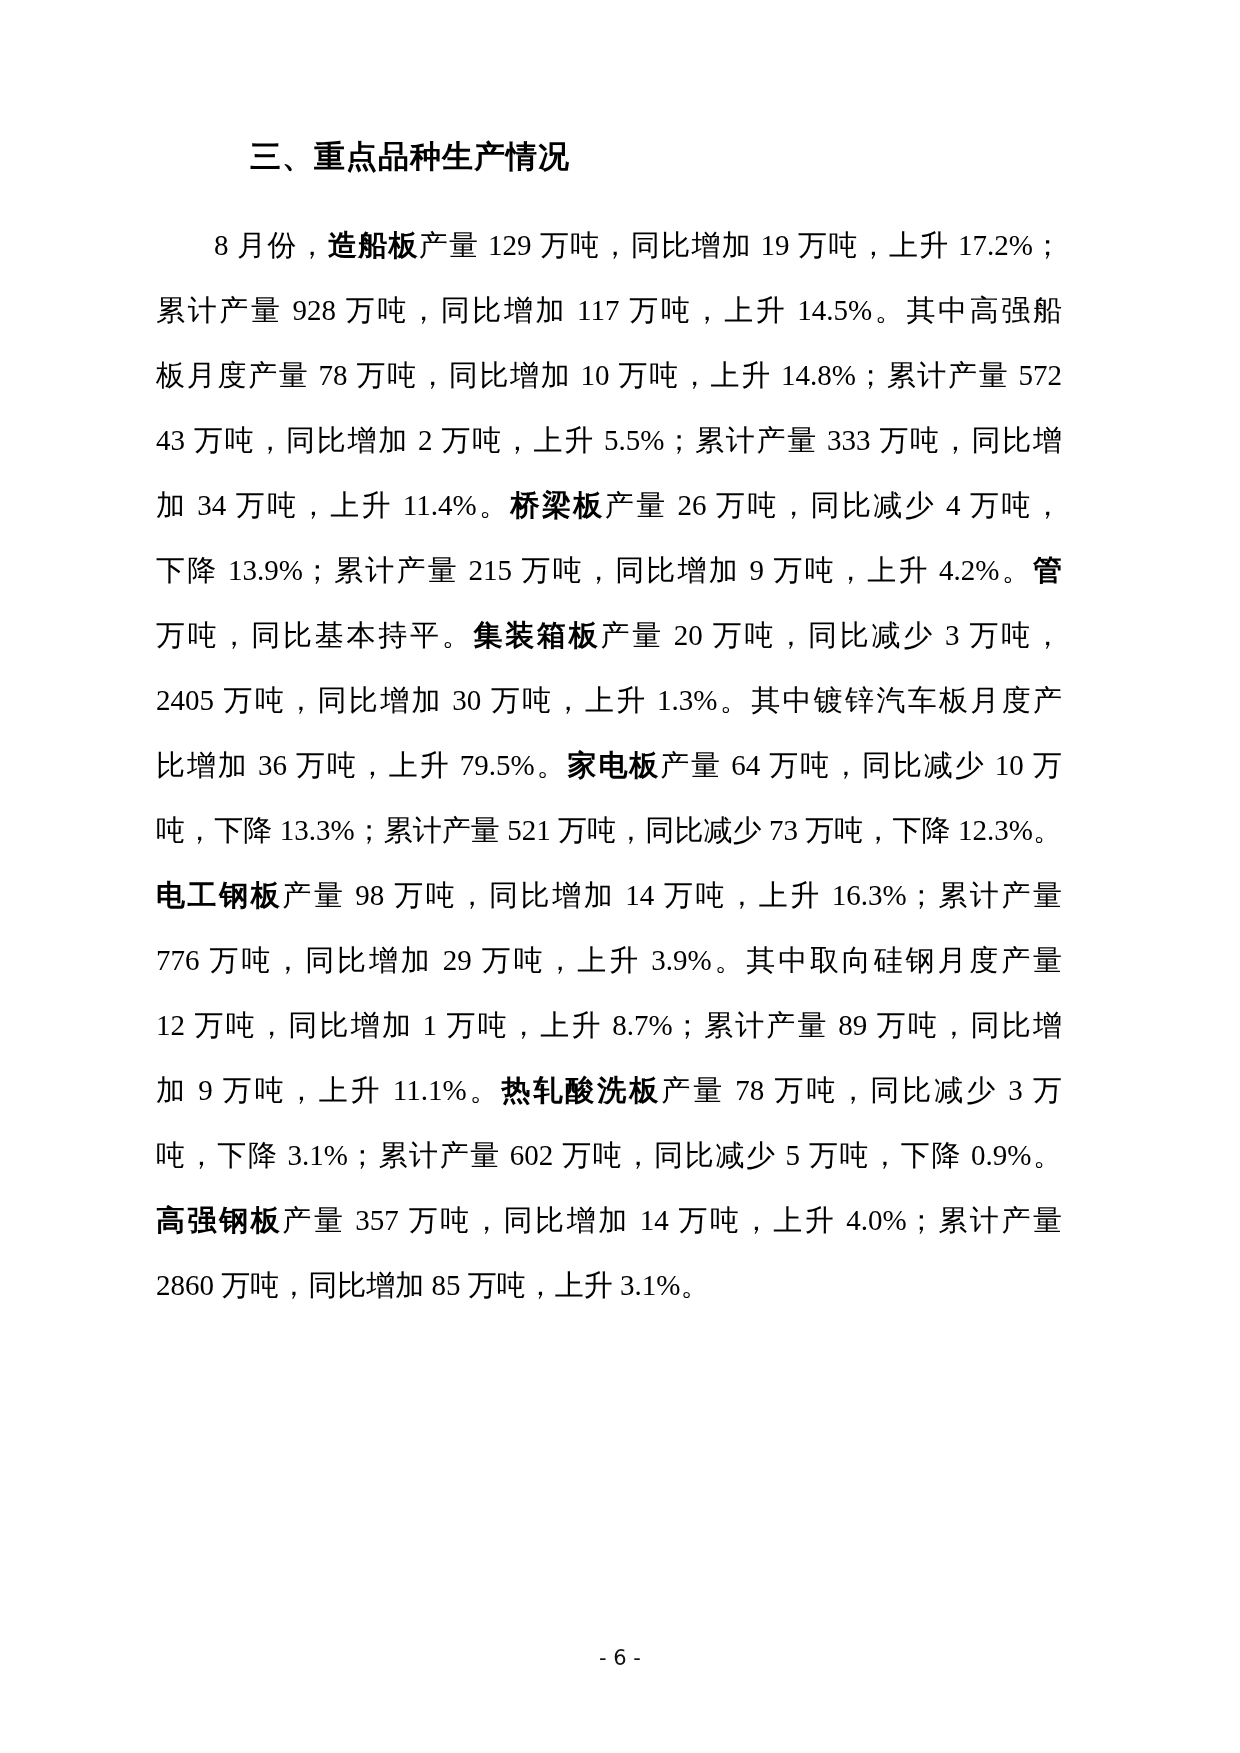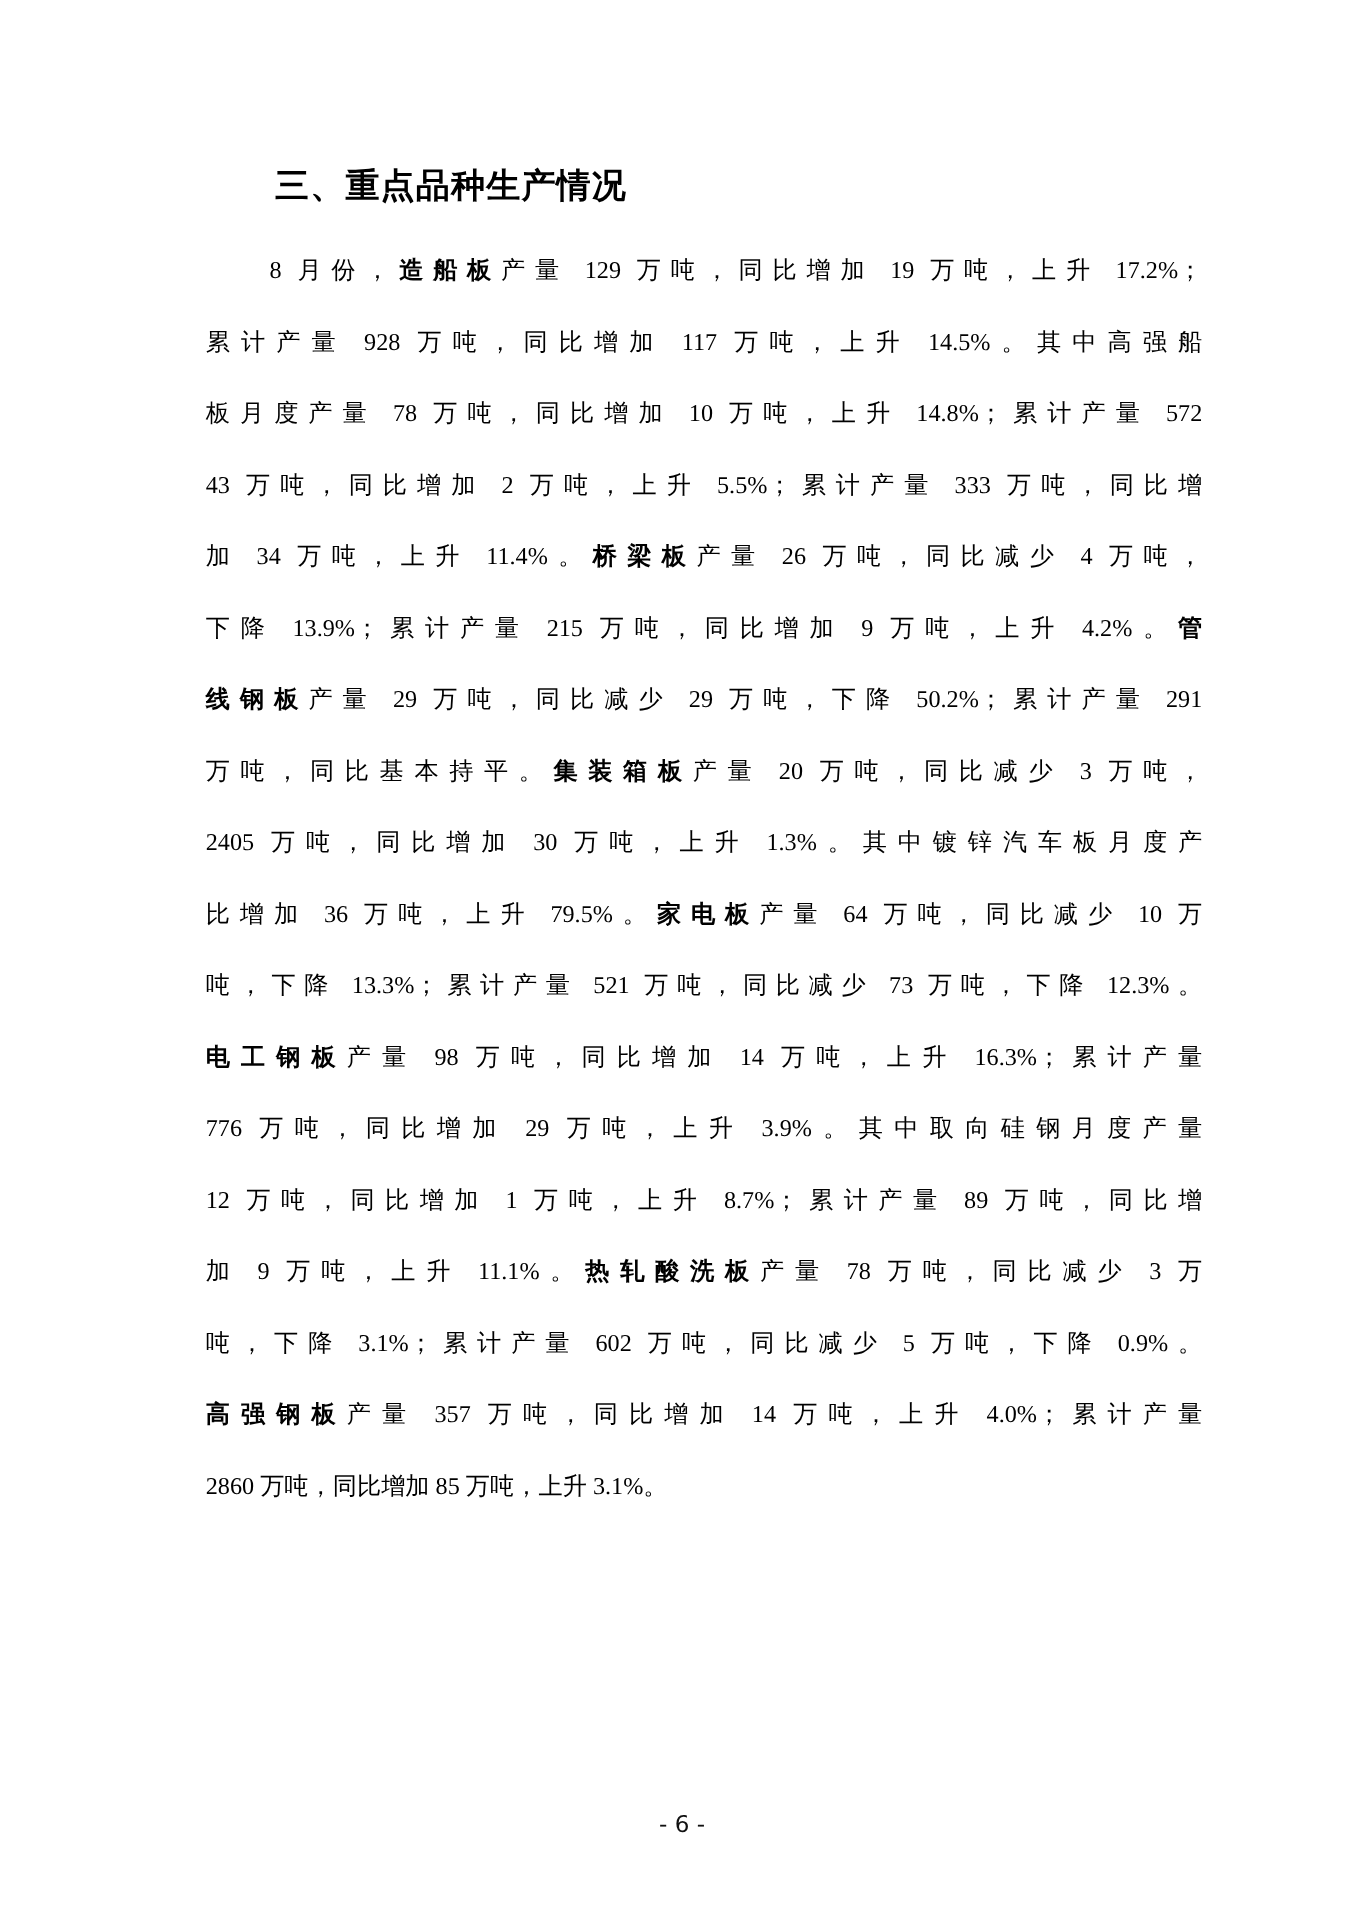--- a/index.html
+++ b/index.html
@@ -11,38 +11,38 @@
     position: relative;
     width: 1240px;
     height: 1753px;
     background: #ffffff;
     color: #000000;
     overflow: hidden;
   }
   .heading {
     position: absolute;
     left: 172px;
-    top: 148px;
+    top: 136px;
     width: 906px;
     padding-left: 78px;
     box-sizing: border-box;
     font-family: "Liberation Sans", sans-serif;
     font-weight: bold;
     font-size: 31px;
     line-height: 42px;
     letter-spacing: 1px;
     white-space: nowrap;
   }
   .paragraph {
     position: absolute;
-    left: 187px;
+    left: 156px;
     top: 213px;
     width: 906px;
     font-family: "Liberation Serif", serif;
-    font-size: 22px;
+    font-size: 29px;
     line-height: 65px;
   }
   .line {
     height: 65px;
     text-align: justify;
     text-align-last: justify;
     text-justify: inter-character;
   }
   .line.indent {
     text-indent: 58px;
@@ -73,21 +73,20 @@
 <div class="page">
   <div class="heading">三、重点品种生产情况</div>
 
   <div class="paragraph" id="paragraph">
       <div class="line indent"><span class="">8 月份，</span><span class="b">造船板</span><span class="">产量 129 万吨，同比增加 19 万吨，上升 17.2%；</span></div>
       <div class="line"><span class="">累计产量 928 万吨，同比增加 117 万吨，上升 14.5%。其中高强船</span></div>
       <div class="line"><span class="">板月度产量 78 万吨，同比增加 10 万吨，上升 14.8%；累计产量 572</span></div>
       <div class="line"><span class="">43 万吨，同比增加 2 万吨，上升 5.5%；累计产量 333 万吨，同比增</span></div>
       <div class="line"><span class="">加 34 万吨，上升 11.4%。</span><span class="b">桥梁板</span><span class="">产量 26 万吨，同比减少 4 万吨，</span></div>
       <div class="line"><span class="">下降 13.9%；累计产量 215 万吨，同比增加 9 万吨，上升 4.2%。</span><span class="b">管</span></div>
-      <div class="line"><span class="b">线钢板</span><span class="">产量 29 万吨，同比减少 29 万吨，下降 50.2%；累计产量 291</span></div>
       <div class="line"><span class="">万吨，同比基本持平。</span><span class="b">集装箱板</span><span class="">产量 20 万吨，同比减少 3 万吨，</span></div>
       <div class="line"><span class="">2405 万吨，同比增加 30 万吨，上升 1.3%。其中镀锌汽车板月度产</span></div>
       <div class="line"><span class="">比增加 36 万吨，上升 79.5%。</span><span class="b">家电板</span><span class="">产量 64 万吨，同比减少 10 万</span></div>
       <div class="line"><span class="">吨，下降 13.3%；累计产量 521 万吨，同比减少 73 万吨，下降 12.3%。</span></div>
       <div class="line"><span class="b">电工钢板</span><span class="">产量 98 万吨，同比增加 14 万吨，上升 16.3%；累计产量</span></div>
       <div class="line"><span class="">776 万吨，同比增加 29 万吨，上升 3.9%。其中取向硅钢月度产量</span></div>
       <div class="line"><span class="">12 万吨，同比增加 1 万吨，上升 8.7%；累计产量 89 万吨，同比增</span></div>
       <div class="line"><span class="">加 9 万吨，上升 11.1%。</span><span class="b">热轧酸洗板</span><span class="">产量 78 万吨，同比减少 3 万</span></div>
       <div class="line"><span class="">吨，下降 3.1%；累计产量 602 万吨，同比减少 5 万吨，下降 0.9%。</span></div>
       <div class="line"><span class="b">高强钢板</span><span class="">产量 357 万吨，同比增加 14 万吨，上升 4.0%；累计产量</span></div>

